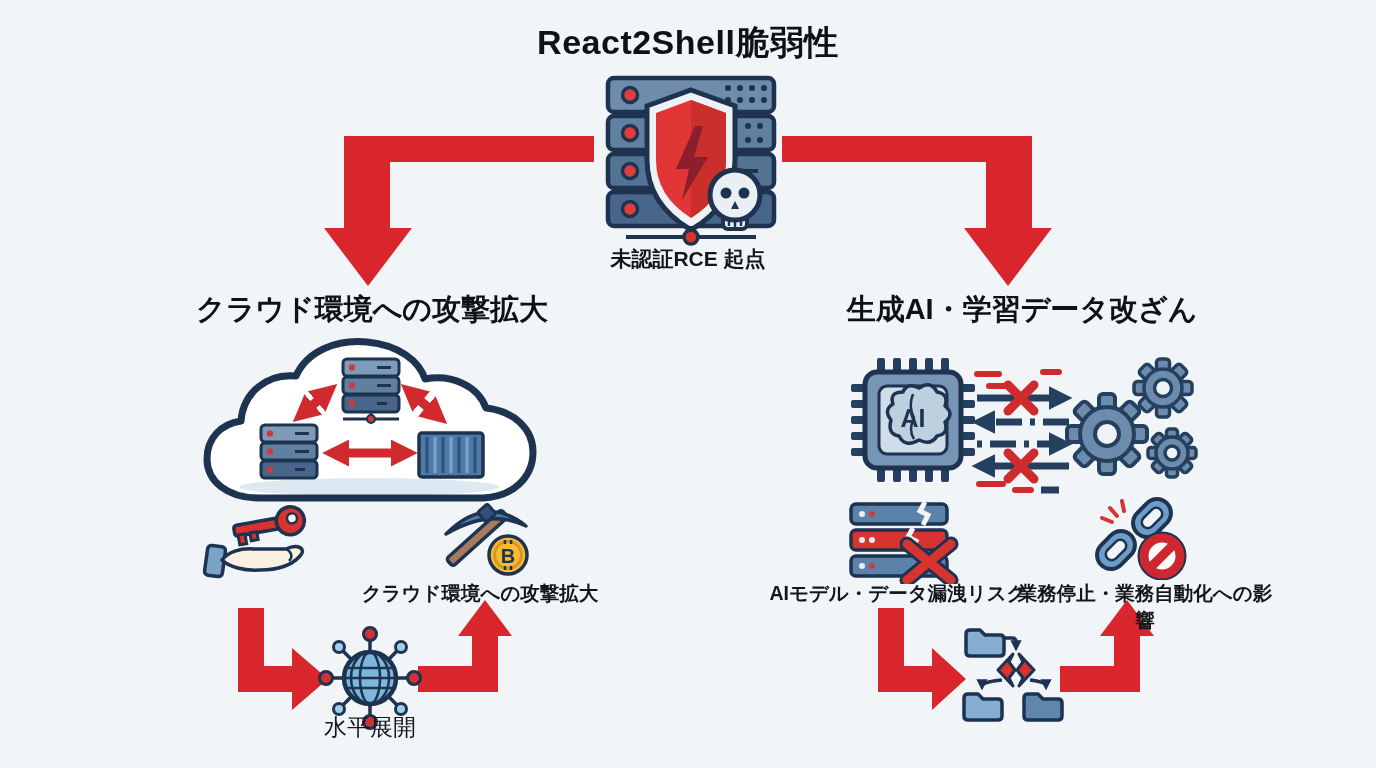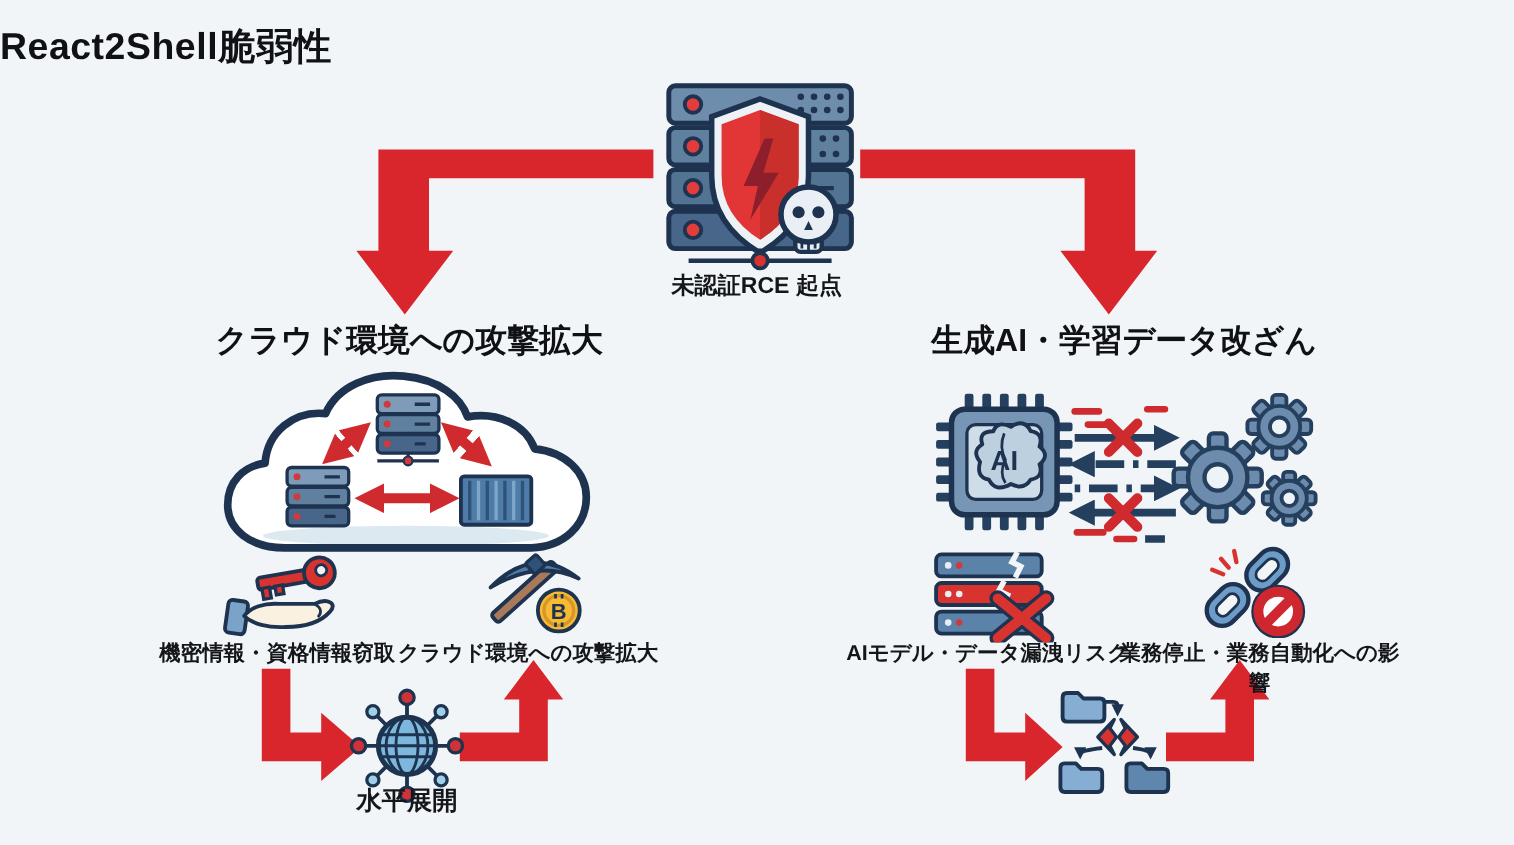--- a/index.html
+++ b/index.html
@@ -1,23 +1,23 @@
 <!DOCTYPE html>
 <html><head>
 <meta charset="utf-8">
 <style>
   html,body{margin:0;padding:0;}
   body{font-family:"Liberation Sans","DejaVu Sans",sans-serif;}
   .canvas{position:relative;width:1376px;height:768px;background:#f1f5f8;overflow:hidden;}
   .abs{position:absolute;}
-  .title{width:1376px;left:0;top:20px;font-size:34px;font-weight:800;color:#0f1115;letter-spacing:.5px;}
+  .title{width:1376px;left:0;top:20px;text-align:center;font-size:34px;font-weight:800;color:#0f1115;letter-spacing:.5px;}
   .heading{width:400px;text-align:center;font-size:29px;font-weight:800;color:#0f1115;}
   .nodelabel{width:260px;text-align:center;font-size:21px;font-weight:800;color:#14161a;}
   .sublabel{width:260px;text-align:center;font-size:19.5px;font-weight:800;color:#14161a;}
-  .cyclelabel{width:260px;text-align:center;font-size:23px;font-weight:700;color:#14161a;}
+  .cyclelabel{width:260px;text-align:center;font-size:23px;font-weight:400;color:#14161a;}
   svg{display:block;}
 </style>
 </head>
 <body>
 
 <div class="canvas">
 
   <svg class="abs" style="left:0;top:0;" width="1376" height="768" viewBox="0 0 1376 768">
     <g fill="#d9262c">
       <polygon points="594,136 344,136 344,228 324,228 368,286 412,228 390,228 390,162 594,162"></polygon>
@@ -177,21 +177,20 @@
       <circle cx="76" cy="63" r="19" fill="#f6ba33" stroke="#1d3350" stroke-width="3.5"></circle>
       <circle cx="76" cy="63" r="13.5" fill="none" stroke="#d8962a" stroke-width="3"></circle>
       <text x="76" y="71" text-anchor="middle" font-size="20" font-weight="bold" fill="#1d3350" font-family="'Liberation Sans',sans-serif">B</text>
       <line x1="73" y1="48" x2="73" y2="52" stroke="#1d3350" stroke-width="2.5"></line>
       <line x1="79" y1="48" x2="79" y2="52" stroke="#1d3350" stroke-width="2.5"></line>
       <line x1="73" y1="74" x2="73" y2="78" stroke="#1d3350" stroke-width="2.5"></line>
       <line x1="79" y1="74" x2="79" y2="78" stroke="#1d3350" stroke-width="2.5"></line>
     </g>
   </svg>
 
-  <div class="abs sublabel" style="left:122px;top:580px;">機密情報・資格情報窃取</div>
   <div class="abs sublabel" style="left:350px;top:580px;">クラウド環境への攻撃拡大</div>
 
   <svg class="abs" style="left:314px;top:620px;" width="113" height="113" viewBox="0 0 113 113">
     <g stroke="#1d3350" stroke-width="3.5">
       <line x1="56" y1="32" x2="56" y2="20"></line>
         <line x1="56" y1="84" x2="56" y2="96"></line>
       <line x1="30" y1="58" x2="18" y2="58"></line>
         <line x1="82" y1="58" x2="94" y2="58"></line>
       <line x1="74" y1="40" x2="83" y2="31"></line>
         <line x1="38" y1="40" x2="29" y2="31"></line>

